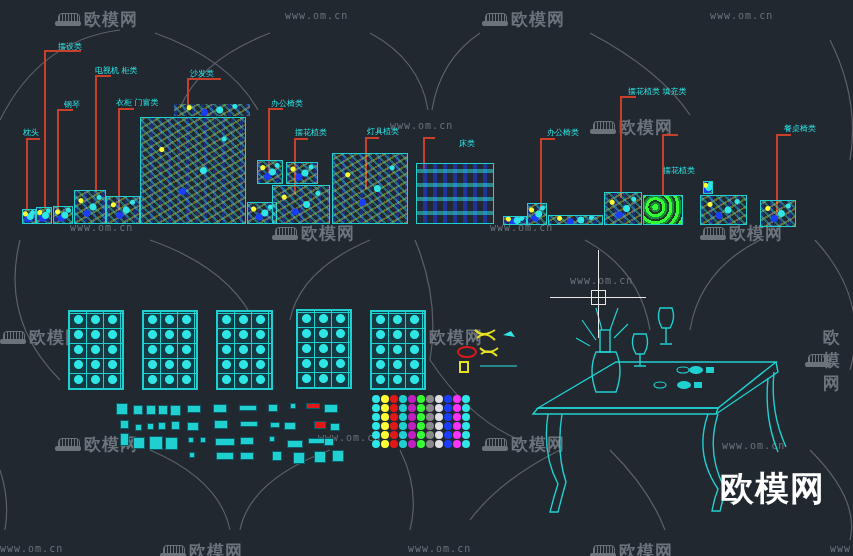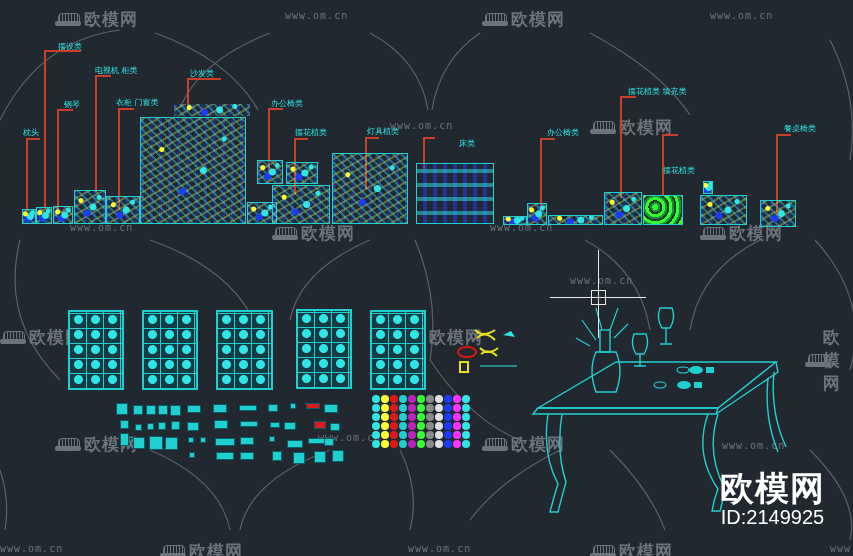--- a/index.html
+++ b/index.html
@@ -344,15 +344,14 @@
       <path d="M66 40 l-14 -20 M72 30 l-6 -22 M80 30 l8 -22 M84 38 l14 -14 M60 46 l-14 -8"></path>
     </g>
   </svg>
 
   <div class="crosshair-h" style="left:550px;top:297px;width:96px;"></div>
   <div class="crosshair-v" style="left:598px;top:250px;height:88px;"></div>
   <div class="pickbox" style="left:591px;top:290px;width:15px;height:15px;"></div>
 
   <div class="id-mark" style="left:710px;top:470px;width:125px;">
     <div class="big">欧模网</div>
-    <div class="id">ID:2149925</div>
   </div>
 </div>
 
 </body></html>

